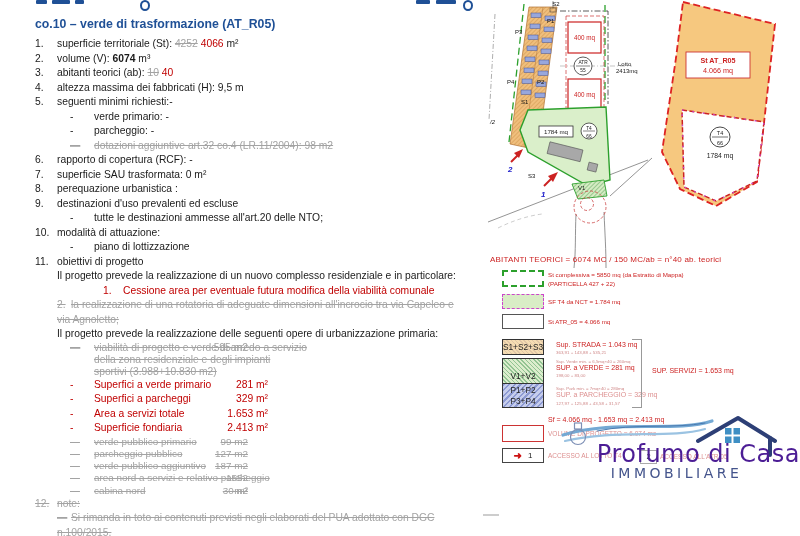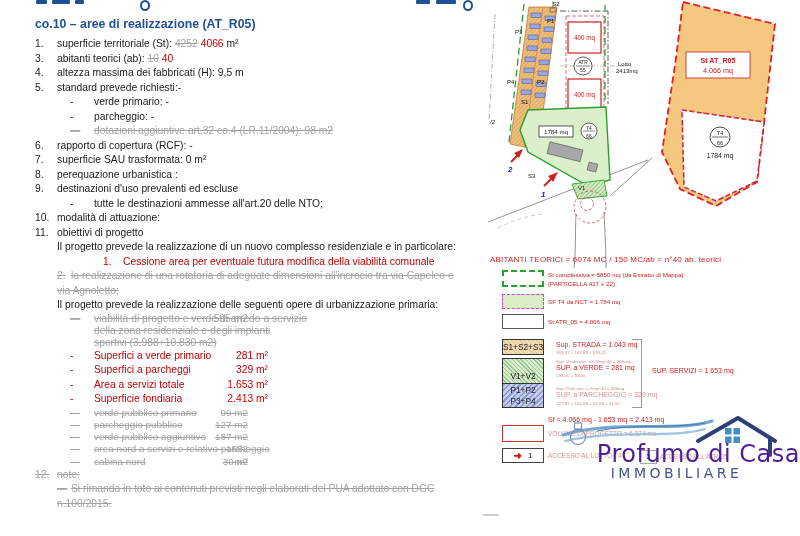--- a/index.html
+++ b/index.html
@@ -68,35 +68,37 @@
   <div class="frag" style="left:36px;width:11px;"></div>
   <div class="frag" style="left:52px;width:18px;"></div>
   <div class="frag" style="left:75px;width:9px;"></div>
   <div class="frag-loop" style="left:140px;"></div>
   <div class="frag" style="left:416px;width:14px;"></div>
   <div class="frag" style="left:436px;width:20px;"></div>
   <div class="frag-loop" style="left:463px;"></div>
 </div>
 
 <div class="doc">
-  <div class="doc-title">co.10 – aree di realizzazione (AT_R05)</div>
+  <div class="doc-title">co.10 – verde di trasformazione (AT_R05)</div>
   <div>
       <div class="line lvl0"><span class="m">1.</span><span>superficie territoriale (St): </span><span class="st">4252</span><span> </span><span class="rd">4066</span><span> m²</span></div>
+      <div class="line lvl0"><span class="m">2.</span><span>volume (V): </span><span class="bd">6074</span><span> m³</span></div>
       <div class="line lvl0"><span class="m">3.</span><span>abitanti teorici (ab): </span><span class="st">10</span><span> </span><span class="rd">40</span></div>
       <div class="line lvl0"><span class="m">4.</span><span>altezza massima dei fabbricati (H): 9,5 m</span></div>
-      <div class="line lvl0"><span class="m">5.</span><span>standard prevede richiesti:-</span></div>
+      <div class="line lvl0"><span class="m">5.</span><span>seguenti minimi richiesti:-</span></div>
       <div class="line lvl1"><span class="m">-</span><span>verde primario: -</span></div>
       <div class="line lvl1"><span class="m">-</span><span>parcheggio: -</span></div>
       <div class="line lvl1"><span class="m st">—</span><span class="st">dotazioni aggiuntive art.32 co.4 (LR.11/2004): 98  m2</span></div>
       <div class="line lvl0"><span class="m">6.</span><span>rapporto di copertura (RCF): -</span></div>
       <div class="line lvl0"><span class="m">7.</span><span>superficie SAU trasformata: 0 m²</span></div>
       <div class="line lvl0"><span class="m">8.</span><span>perequazione urbanistica :</span></div>
       <div class="line lvl0"><span class="m">9.</span><span>destinazioni d'uso prevalenti ed escluse</span></div>
       <div class="line lvl1"><span class="m">-</span><span>tutte le destinazioni ammesse all'art.20 delle NTO;</span></div>
       <div class="line lvl0"><span class="m">10.</span><span>modalità di attuazione:</span></div>
+      <div class="line lvl1"><span class="m">-</span><span>piano di lottizzazione</span></div>
       <div class="line lvl0"><span class="m">11.</span><span>obiettivi di progetto</span></div>
       <div class="line cont"><span>Il progetto prevede la realizzazione di un nuovo complesso residenziale e in particolare:</span></div>
       <div class="line lvl2"><span class="m rd">1.</span><span class="rd">Cessione area per eventuale futura modifica della viabilità comunale</span></div>
       <div class="line cont"><span class="m st">2.</span><span class="st">la realizzazione di una rotatoria di adeguate dimensioni all'incrocio tra via Capeleo e via Agnoletto;</span></div>
       <div class="line cont"><span>Il progetto prevede la realizzazione delle seguenti opere di urbanizzazione primaria:</span></div>
       <div class="line lvl1 c3"><span class="m st">—</span><span class="st">viabilità di progetto e verde di arredo a servizio</span><span class="val nw st">595 m2</span></div>
       <div class="line cont2 c3"><span class="st">della zona residenziale e degli impianti</span></div>
       <div class="line cont2 c3"><span class="st">sportivi (3.988+10.830 m2)</span></div>
       <div class="line lvl1"><span class="m rd">-</span><span class="rd">Superfici a verde primario</span><span class="val rd">281 m²</span></div>
       <div class="line lvl1"><span class="m rd">-</span><span class="rd">Superfici a parcheggi</span><span class="val rd">329 m²</span></div>

